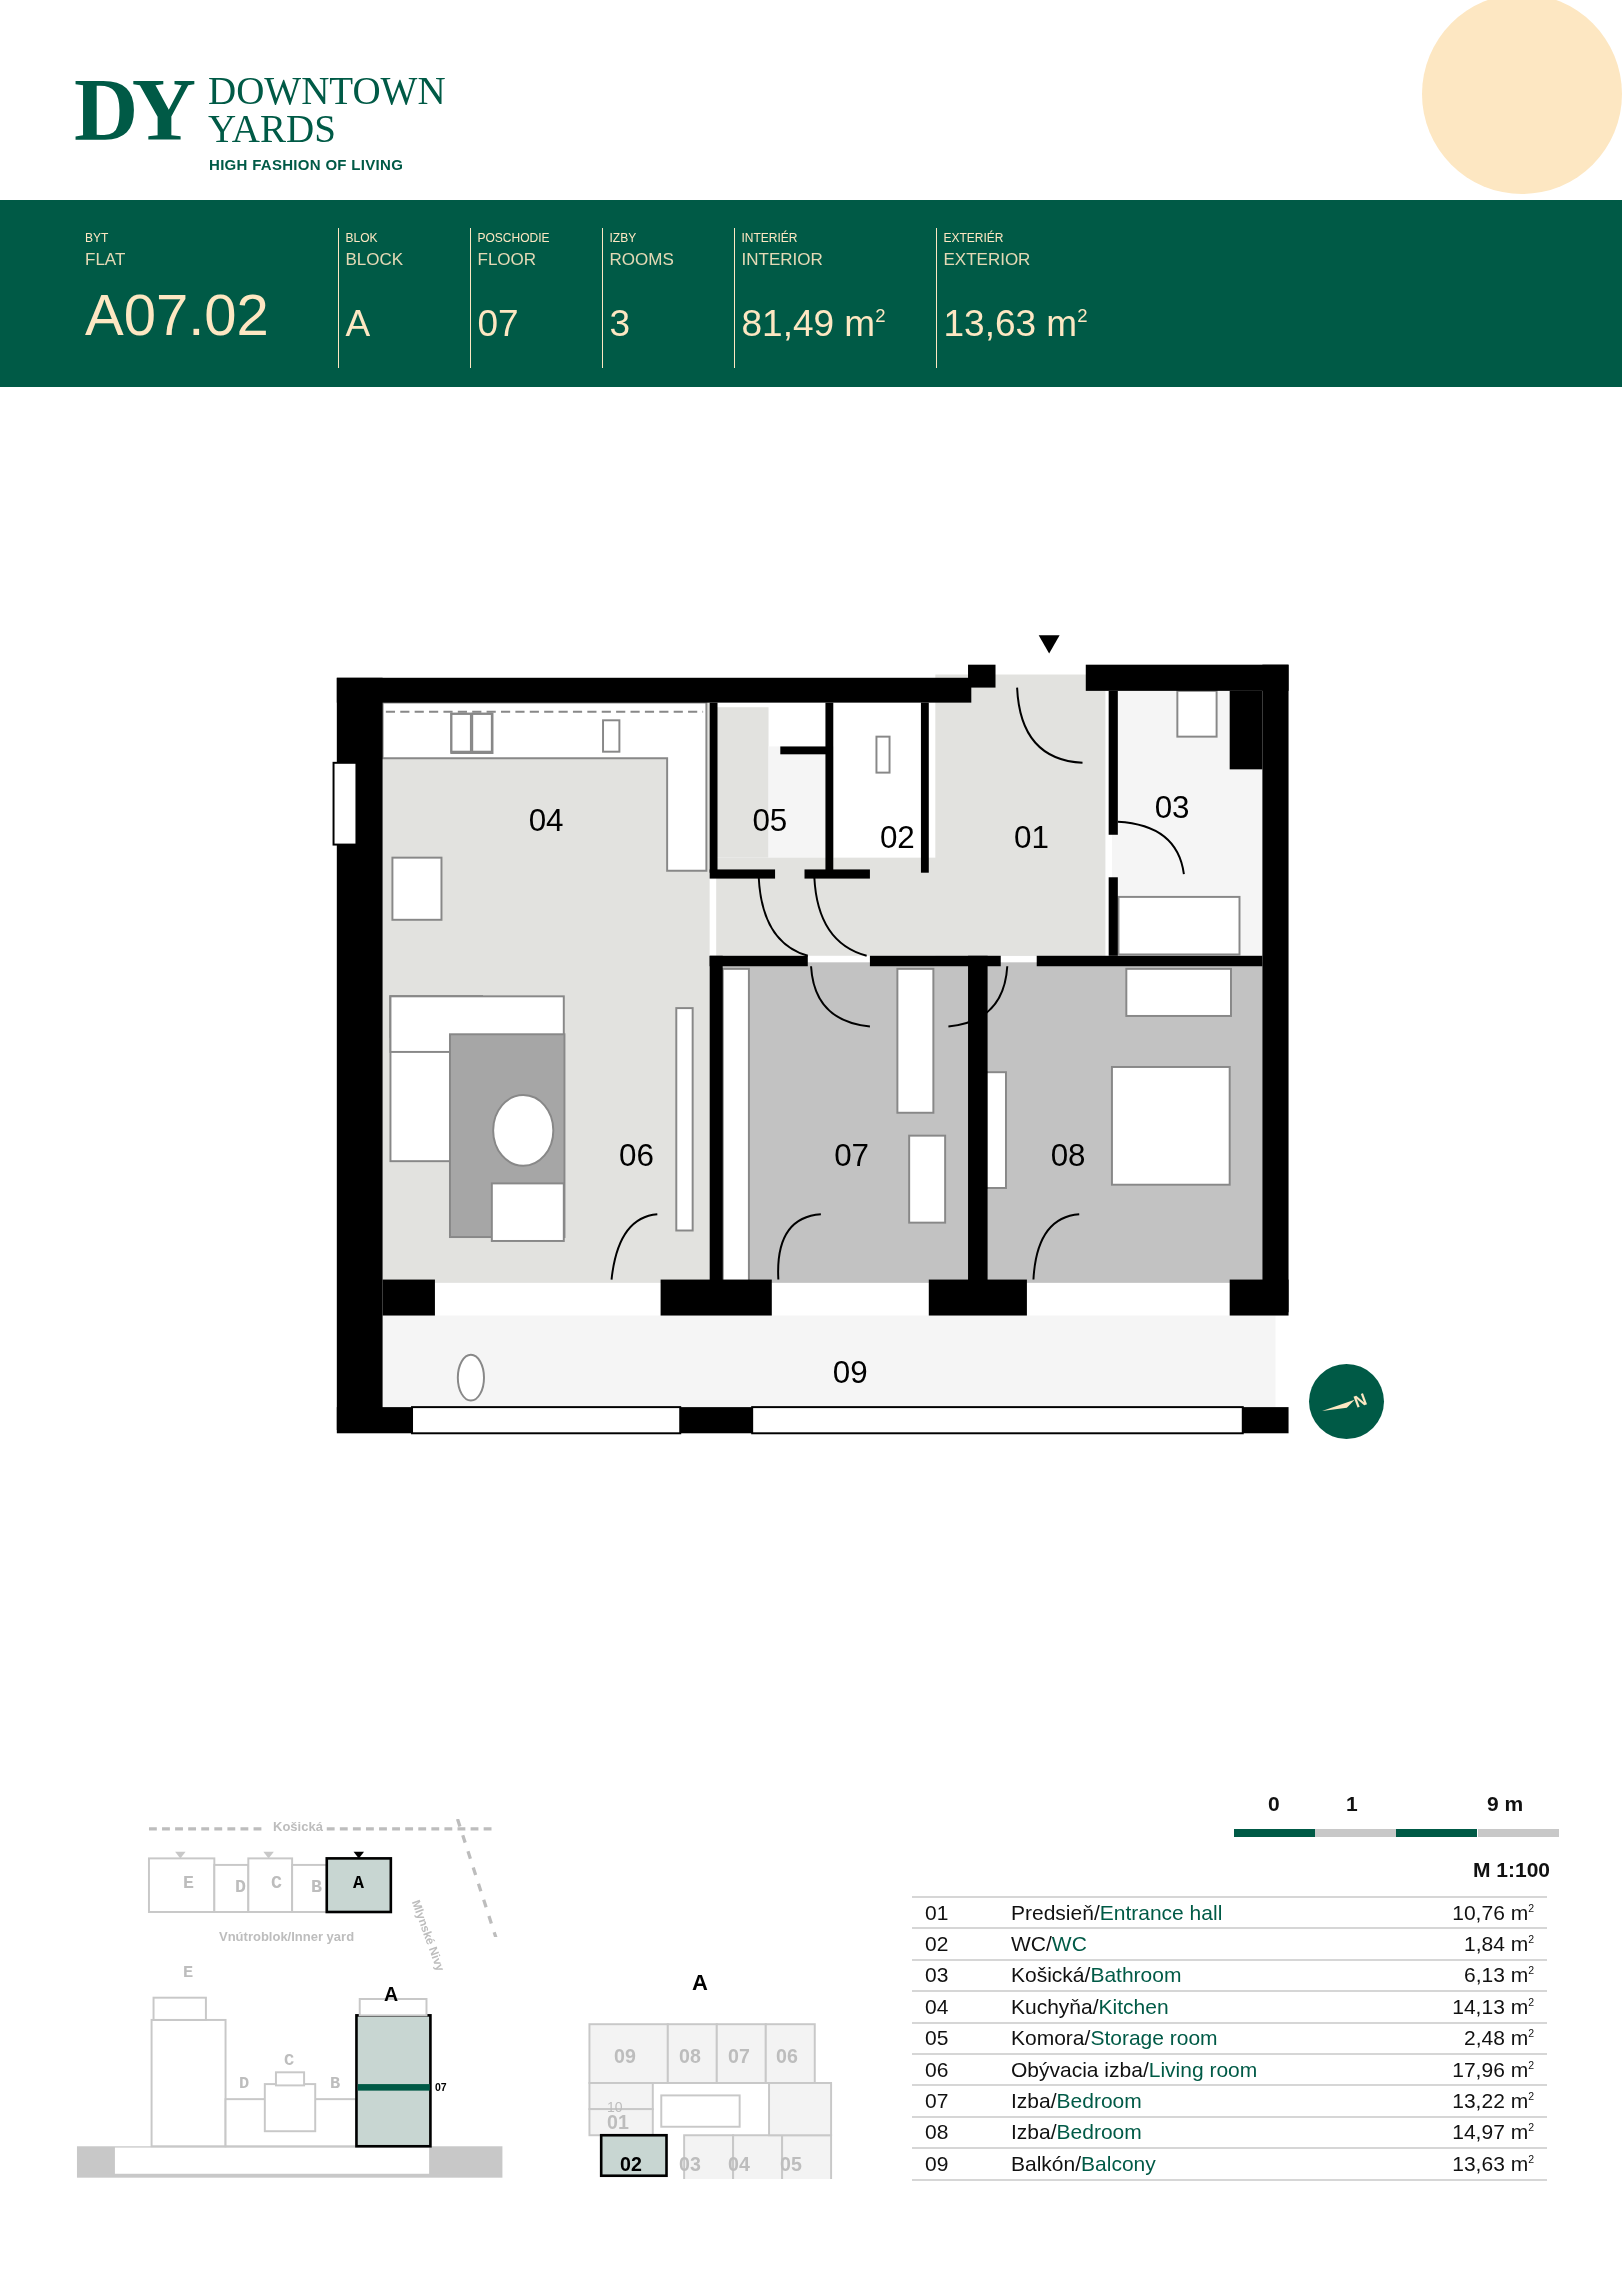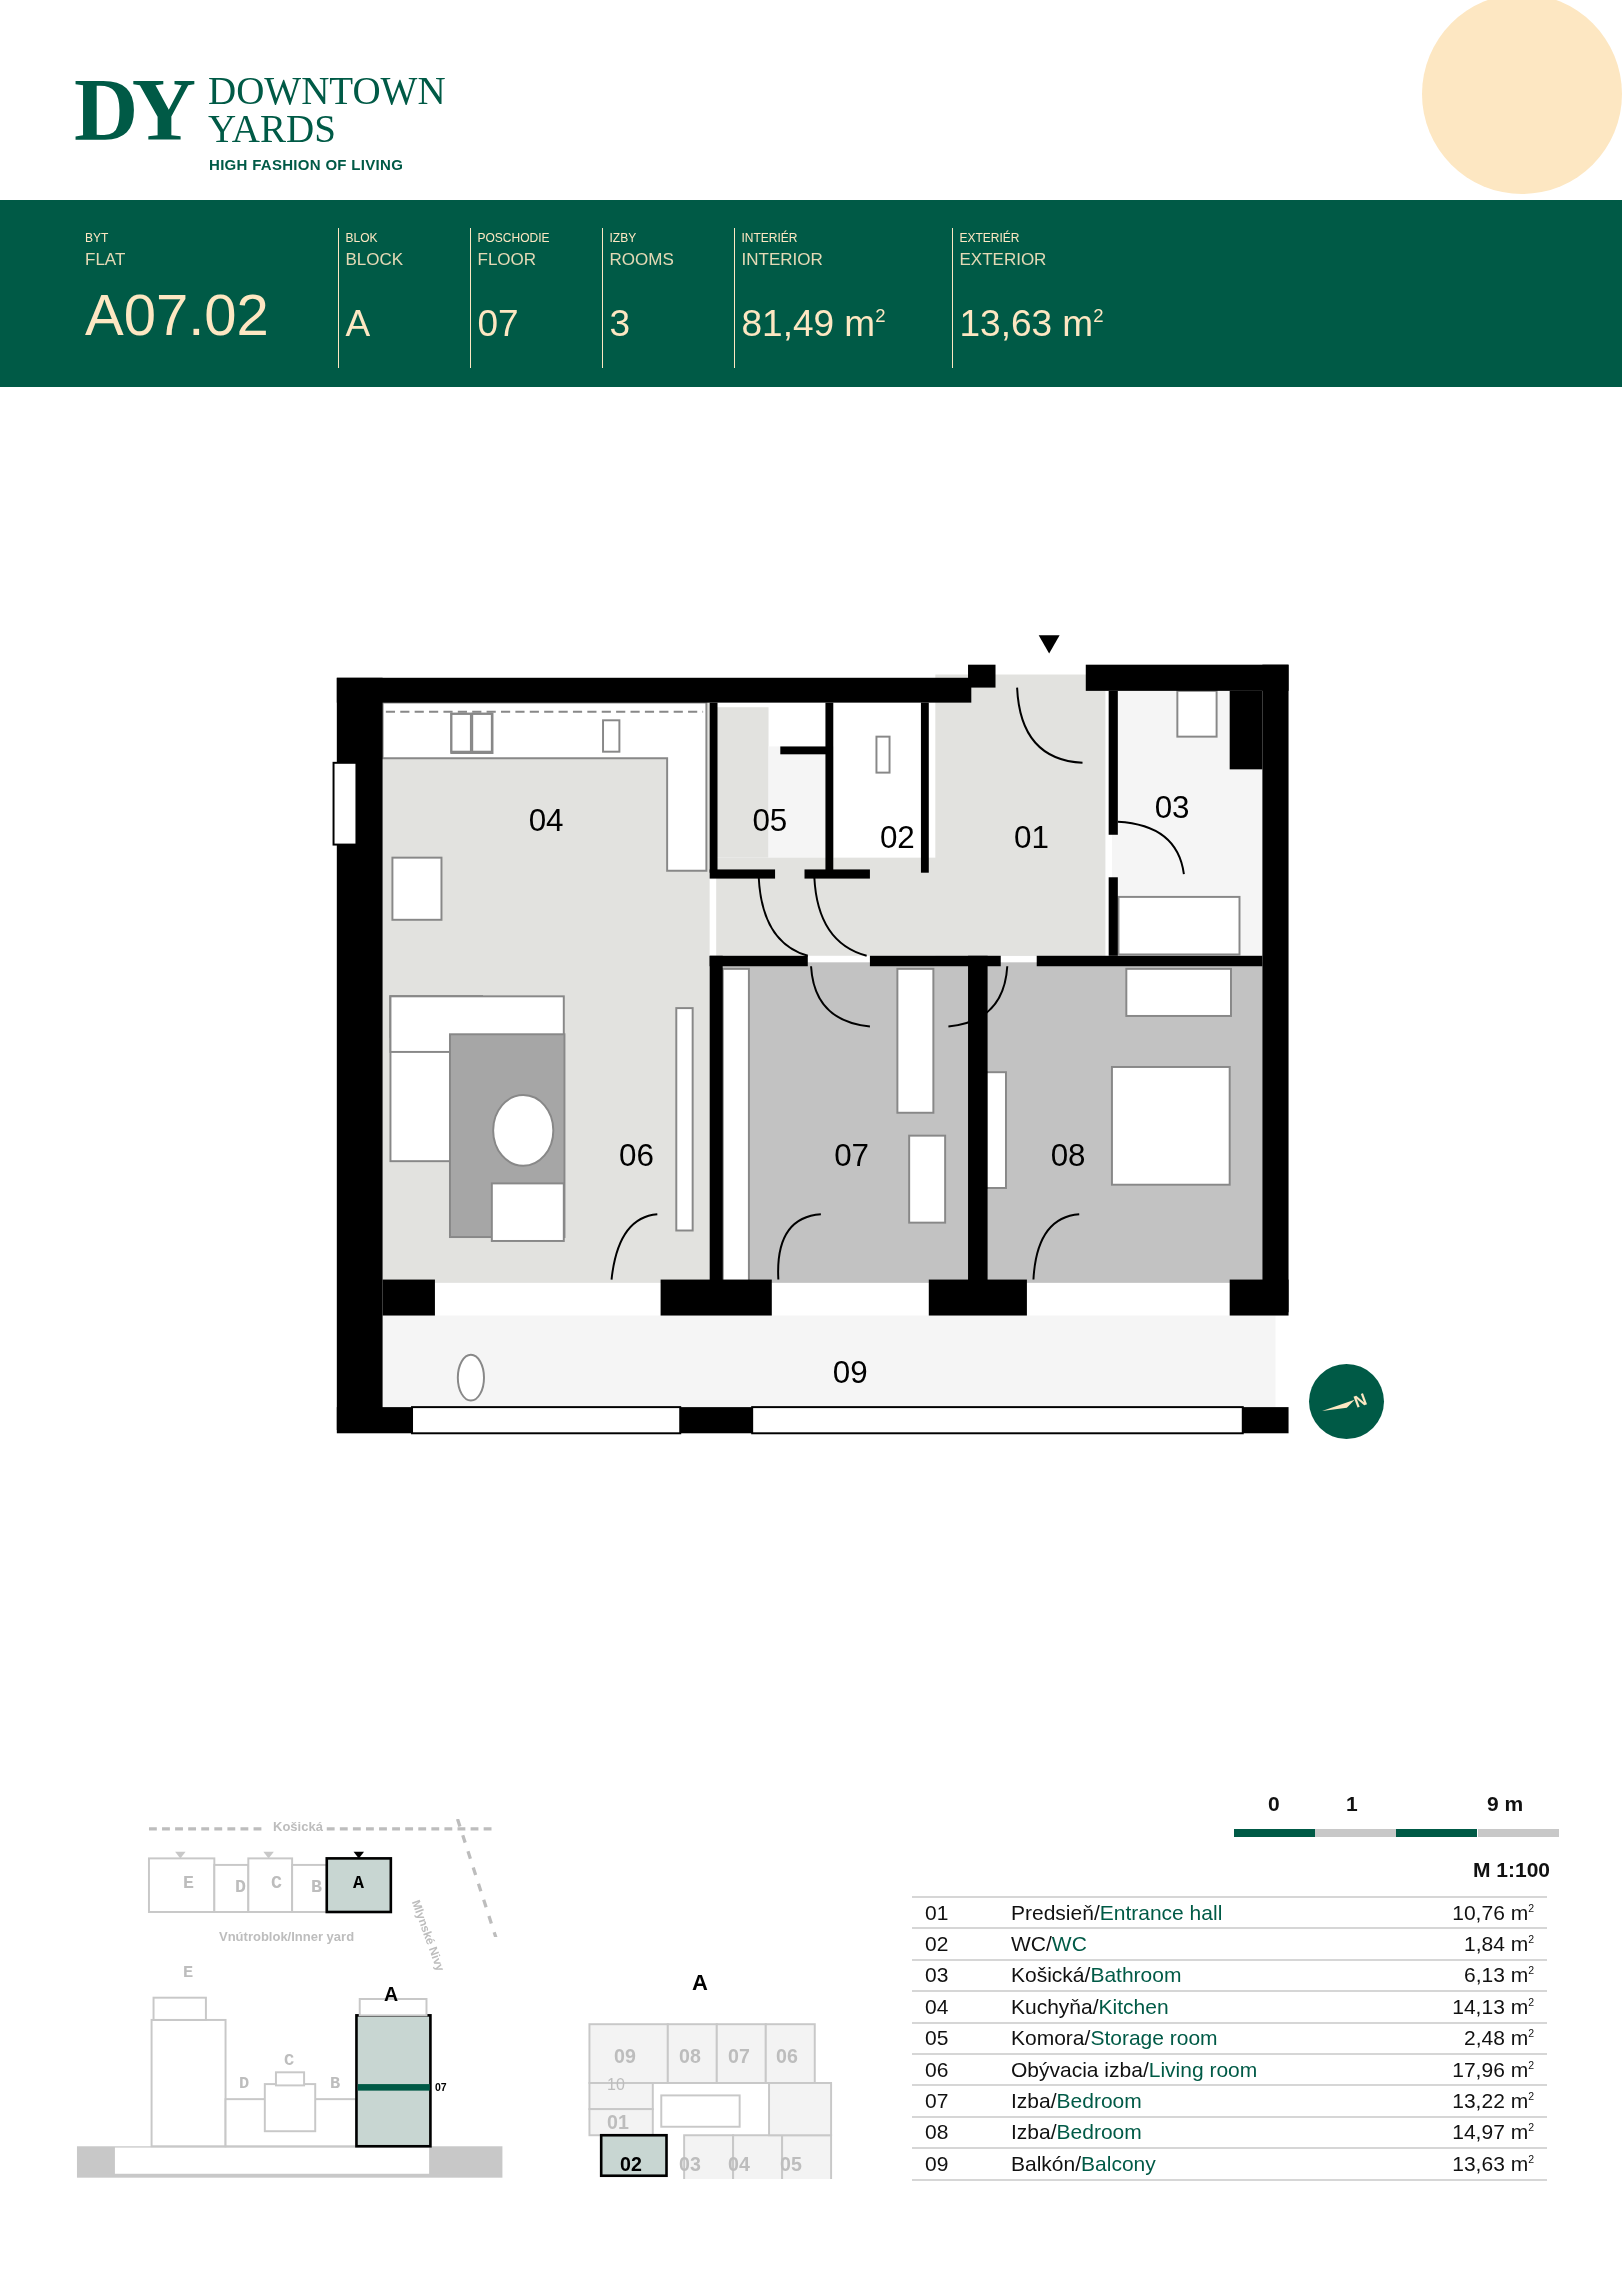--- a/index.html
+++ b/index.html
@@ -72,21 +72,21 @@
   <div class="abs hcol divided" style="left:602px;width:118px;">
     <div class="hlabel">IZBY</div>
     <div class="hsub">ROOMS</div>
     <div class="hval">3</div>
   </div>
   <div class="abs hcol divided" style="left:734px;width:190px;">
     <div class="hlabel">INTERIÉR</div>
     <div class="hsub">INTERIOR</div>
     <div class="hval"><span>81,49 m</span><sup>2</sup></div>
   </div>
-  <div class="abs hcol divided" style="left:936px;width:190px;margin-left:16px;">
+  <div class="abs hcol divided" style="left:936px;width:190px;">
     <div class="hlabel">EXTERIÉR</div>
     <div class="hsub">EXTERIOR</div>
     <div class="hval"><span>13,63 m</span><sup>2</sup></div>
   </div>
 </div>
 
 <svg class="abs plan" viewBox="500 950 1700 1250" width="1112" height="818">
 
   <rect x="585" y="1070" width="500" height="890" fill="#e2e2df"></rect>
   <rect x="1085" y="1080" width="90" height="230" fill="#e2e2df"></rect>
@@ -319,20 +319,20 @@
       <rect x="1195" y="3263" width="75" height="88"></rect>
       <rect x="1175" y="3183" width="95" height="80"></rect>
     </g>
     <rect x="1010" y="3202" width="120" height="48" fill="#fff" stroke="#c8c8c8" stroke-width="3"></rect>
     <rect x="918" y="3263" width="100" height="62" fill="#c8d6d2" stroke="#000" stroke-width="4"></rect>
   </svg>
   <div class="abs diag-grey" style="left:38px;top:75px;font-size:19.6px;font-weight:bold;">09</div>
   <div class="abs diag-grey" style="left:103px;top:75px;font-size:19.6px;font-weight:bold;">08</div>
   <div class="abs diag-grey" style="left:152px;top:75px;font-size:19.6px;font-weight:bold;">07</div>
   <div class="abs diag-grey" style="left:200px;top:75px;font-size:19.6px;font-weight:bold;">06</div>
-  <div class="abs diag-grey" style="left:31px;top:106px;font-size:16px;font-weight:normal;">10</div>
+  <div class="abs diag-grey" style="left:31px;top:129px;font-size:14px;font-weight:normal;">10</div>
   <div class="abs diag-grey" style="left:31px;top:141px;font-size:19.6px;font-weight:bold;">01</div>
   <div class="abs" style="left:44px;top:183px;font-size:19.6px;font-weight:bold;color:#000;">02</div>
   <div class="abs diag-grey" style="left:103px;top:183px;font-size:19.6px;font-weight:bold;">03</div>
   <div class="abs diag-grey" style="left:152px;top:183px;font-size:19.6px;font-weight:bold;">04</div>
   <div class="abs diag-grey" style="left:204px;top:183px;font-size:19.6px;font-weight:bold;">05</div>
 </div>
 
 
 </body></html>

